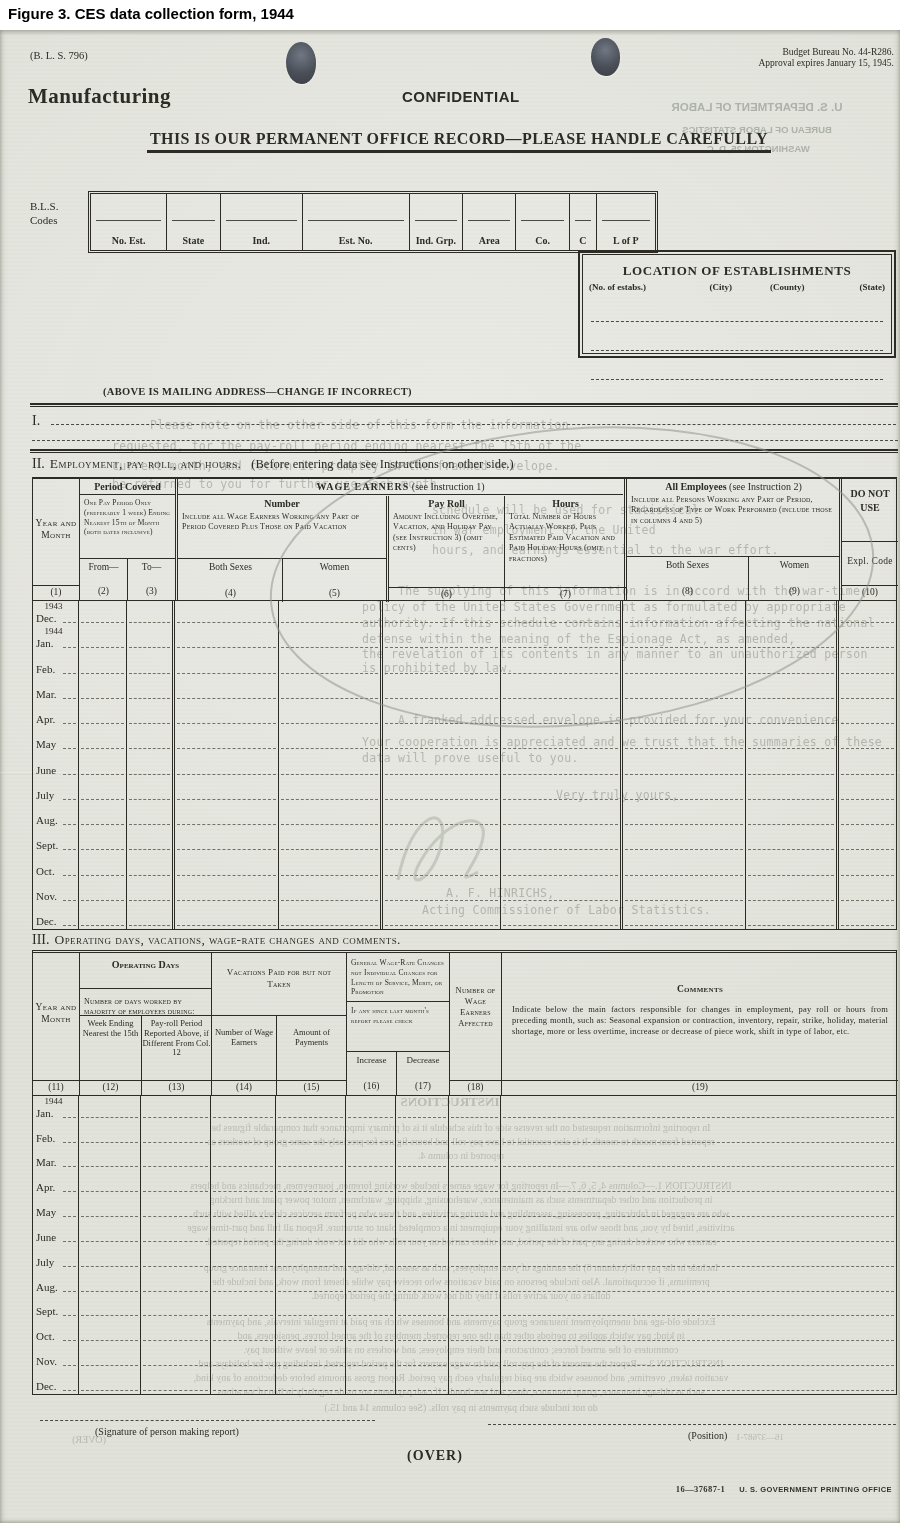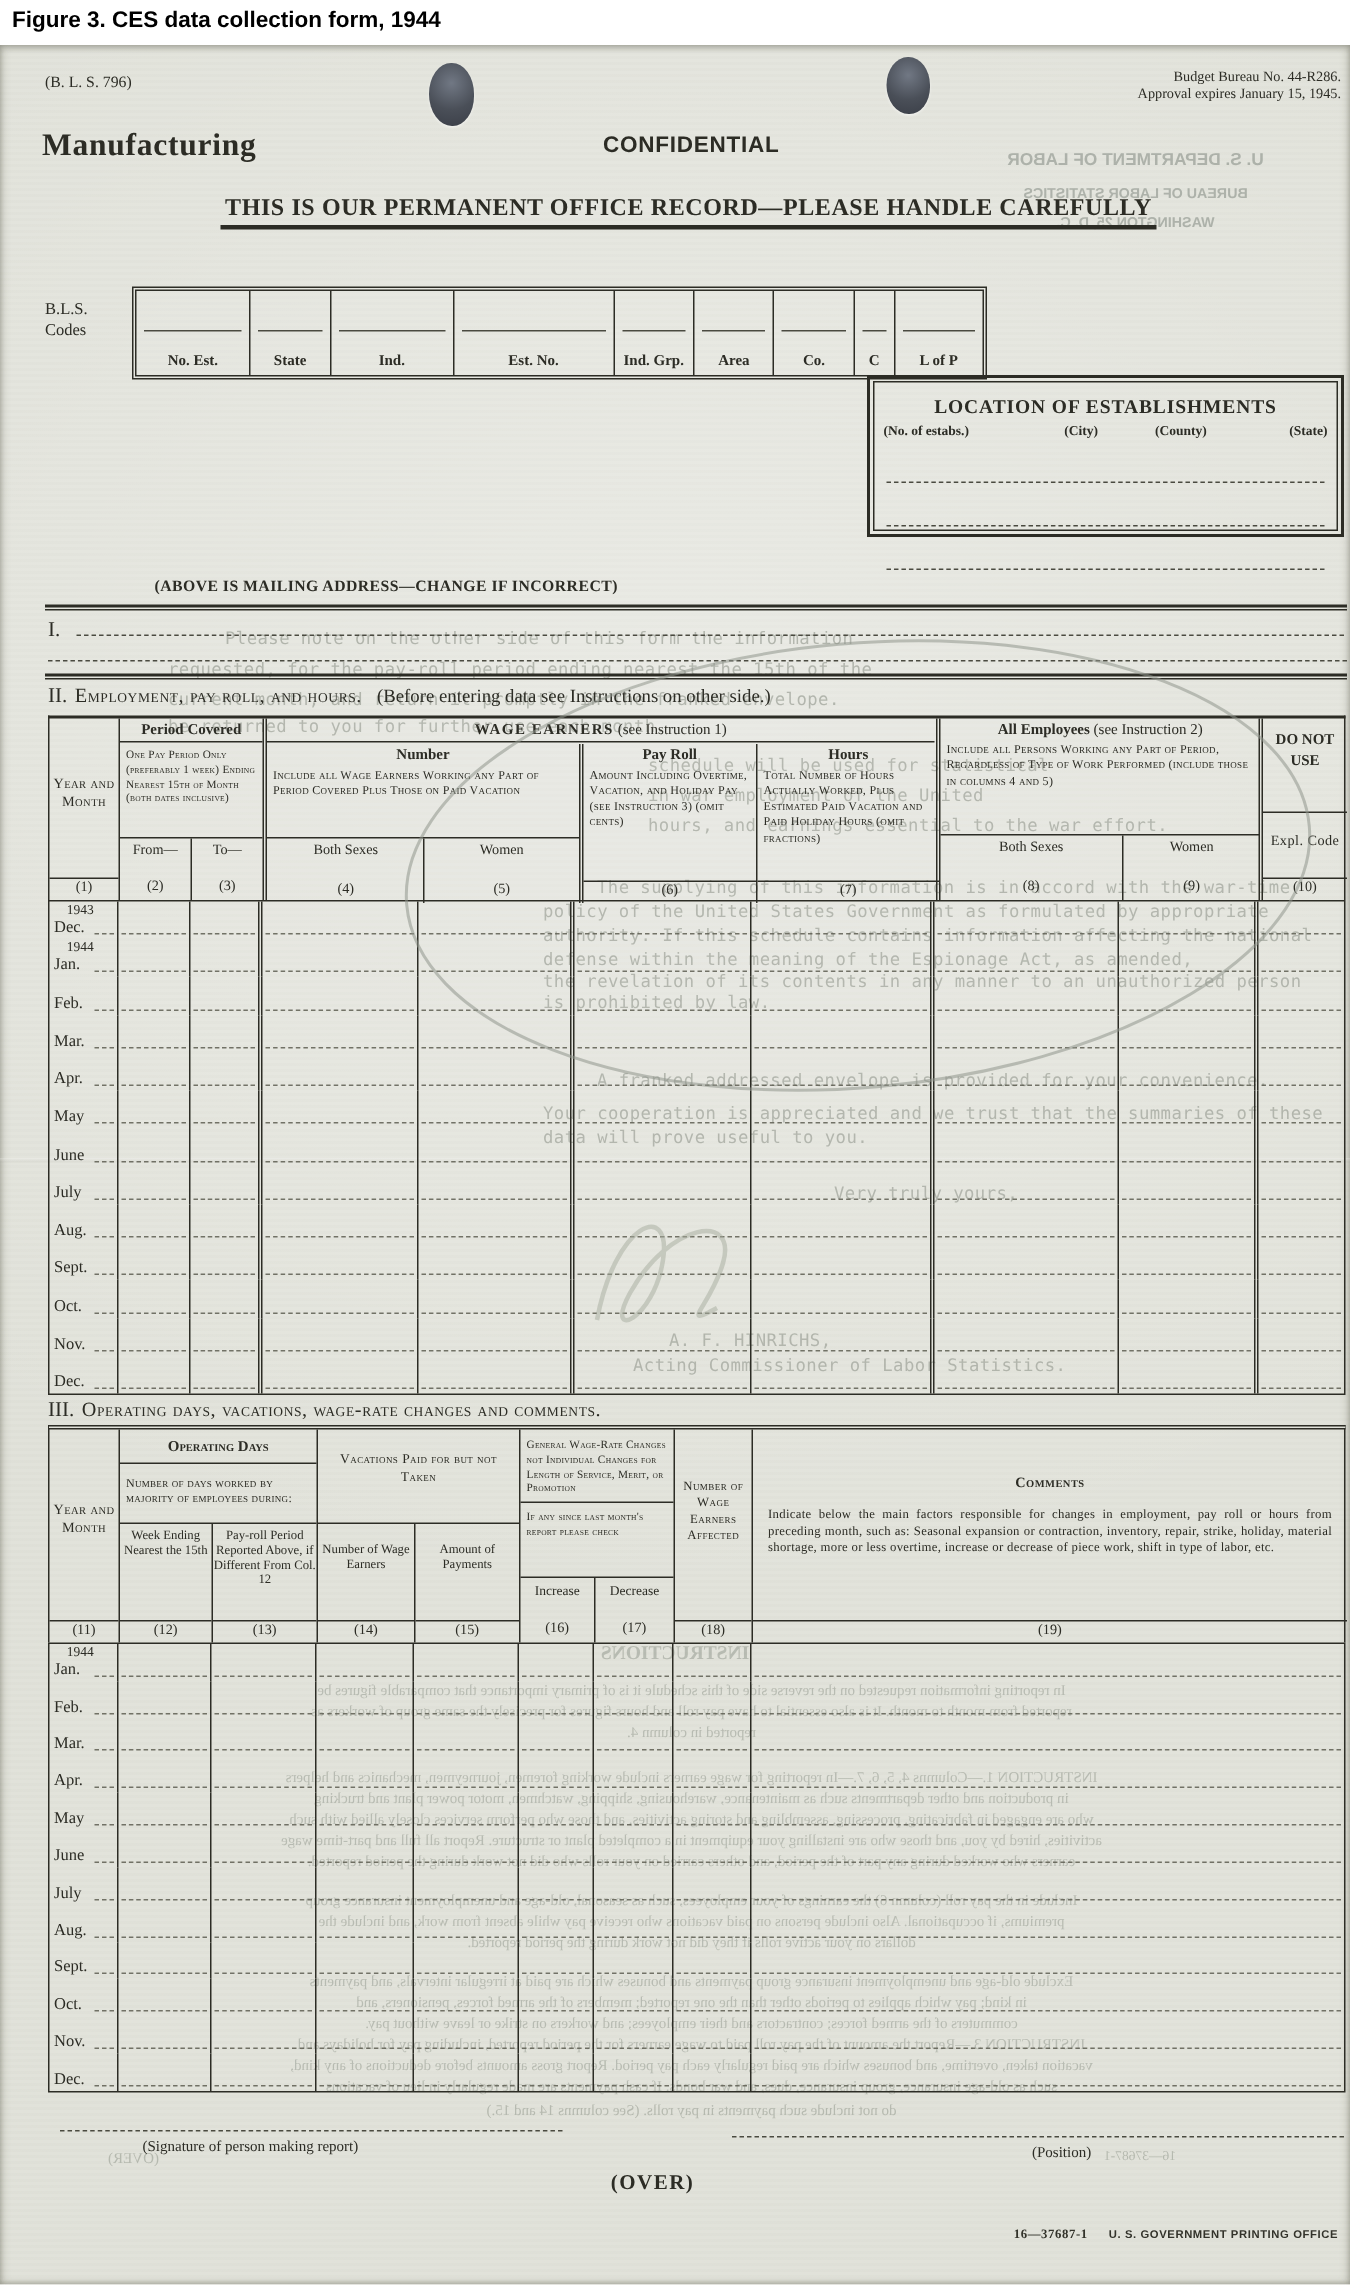--- a/index.html
+++ b/index.html
@@ -510,21 +510,21 @@
     <span class="sectitle">Operating days, vacations, wage-rate changes and comments.</span>
   </div>
 
   <div class="abs thead t3head">
     <div class="hbox" style="left:0;width:46px">
       <div class="vlabel" style="top:48px">Year and Month</div>
       <div class="hnum">(11)</div>
     </div>
     <div class="hbox bl1" style="left:46px;width:132px">
       <div class="gtitle" style="font-variant:small-caps;padding-top:6px">Operating Days</div>
-      <div class="gdesc" style="padding-top:8px;border-top:1px solid var(--ink);margin-top:5px">Number of days worked by majority of employees during:</div>
+      <div class="gdesc" style="padding-top:8px;border-top:1px solid var(--ink);margin-top:18px">Number of days worked by majority of employees during:</div>
       <div class="subrow" style="height:80px">
         <div class="subcell brd" style="width:62px">
           <div class="sublabel" style="font-size:8.5px">Week Ending Nearest the 15th</div>
           <div class="hnum">(12)</div>
         </div>
         <div class="subcell" style="width:69px">
           <div class="sublabel" style="font-size:8.5px">Pay-roll Period Reported Above, if Different From Col. 12</div>
           <div class="hnum">(13)</div>
         </div>
       </div>

